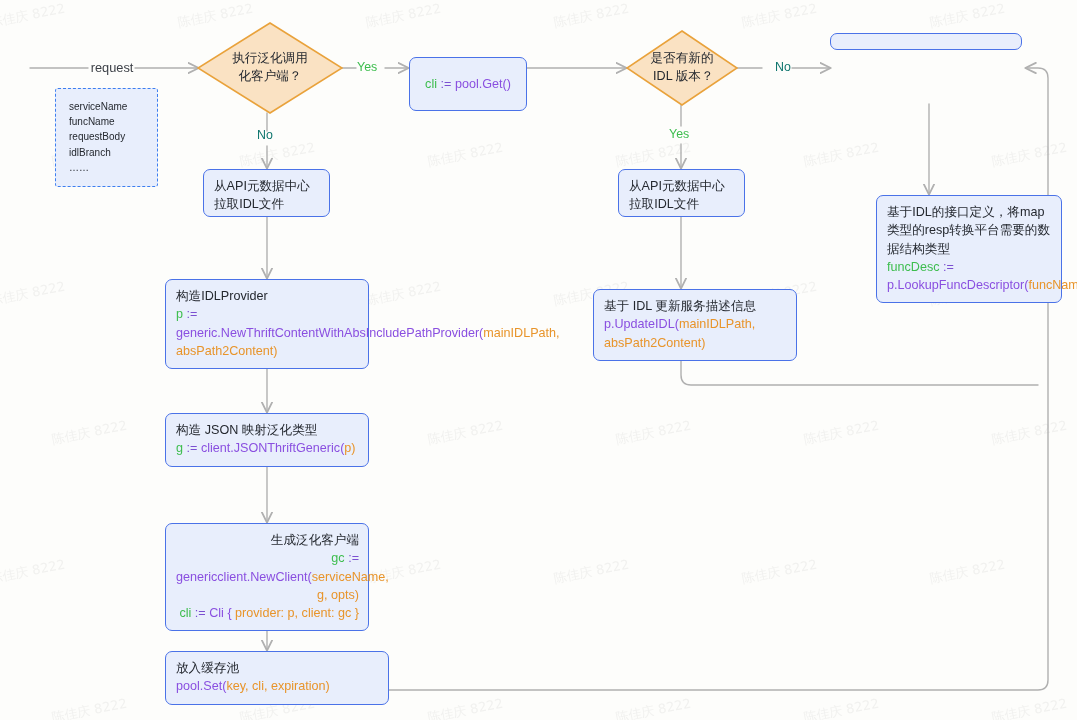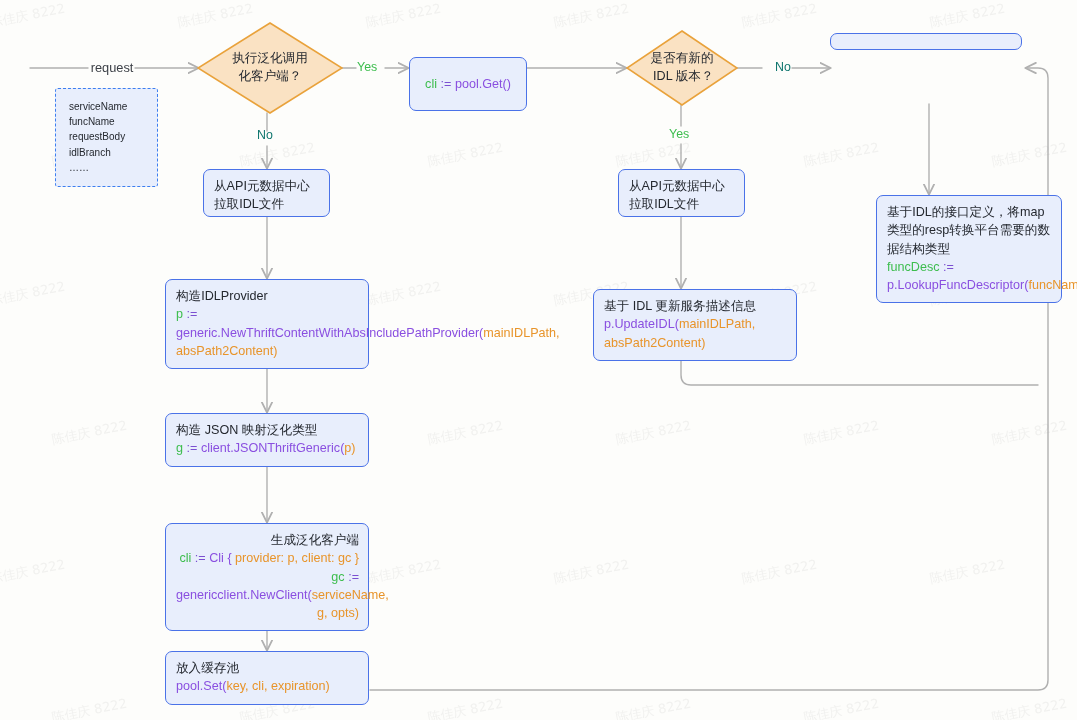--- a/index.html
+++ b/index.html
@@ -238,20 +238,20 @@
   <div class="code"><span class="t-call">p.UpdateIDL(</span><span class="t-arg">mainIDLPath, absPath2Content)</span></div>
 </div>
 
 <div class="node pbox" style="left:165px;top:413px;width:204px;">
   <div>构造 JSON 映射泛化类型</div>
   <div class="code"><span class="t-var">g</span><span class="t-op"> := </span><span class="t-call">client.JSONThriftGeneric(</span><span class="t-arg">p)</span></div>
 </div>
 
 <div class="node pbox" style="left:165px;top:523px;width:204px;text-align:right;">
   <div>生成泛化客户端</div>
+  <div class="code"><span class="t-var">gc</span><span class="t-op"> := </span><span class="t-call">genericclient.NewClient(</span><span class="t-arg">serviceName, g, opts)</span></div>
   <div class="code"><span class="t-var">cli</span><span class="t-op"> := </span><span class="t-call">Cli { </span><span class="t-arg">provider: p, client: gc }</span></div>
-  <div class="code"><span class="t-var">gc</span><span class="t-op"> := </span><span class="t-call">genericclient.NewClient(</span><span class="t-arg">serviceName, g, opts)</span></div>
-</div>
-
-<div class="node pbox" style="left:165px;top:651px;width:204px;">
+</div>
+
+<div class="node pbox" style="left:165px;top:651px;width:224px;">
   <div>放入缓存池</div>
   <div class="code"><span class="t-call">pool.Set(</span><span class="t-arg">key, cli, expiration)</span></div>
 </div>
 
 </body></html>

